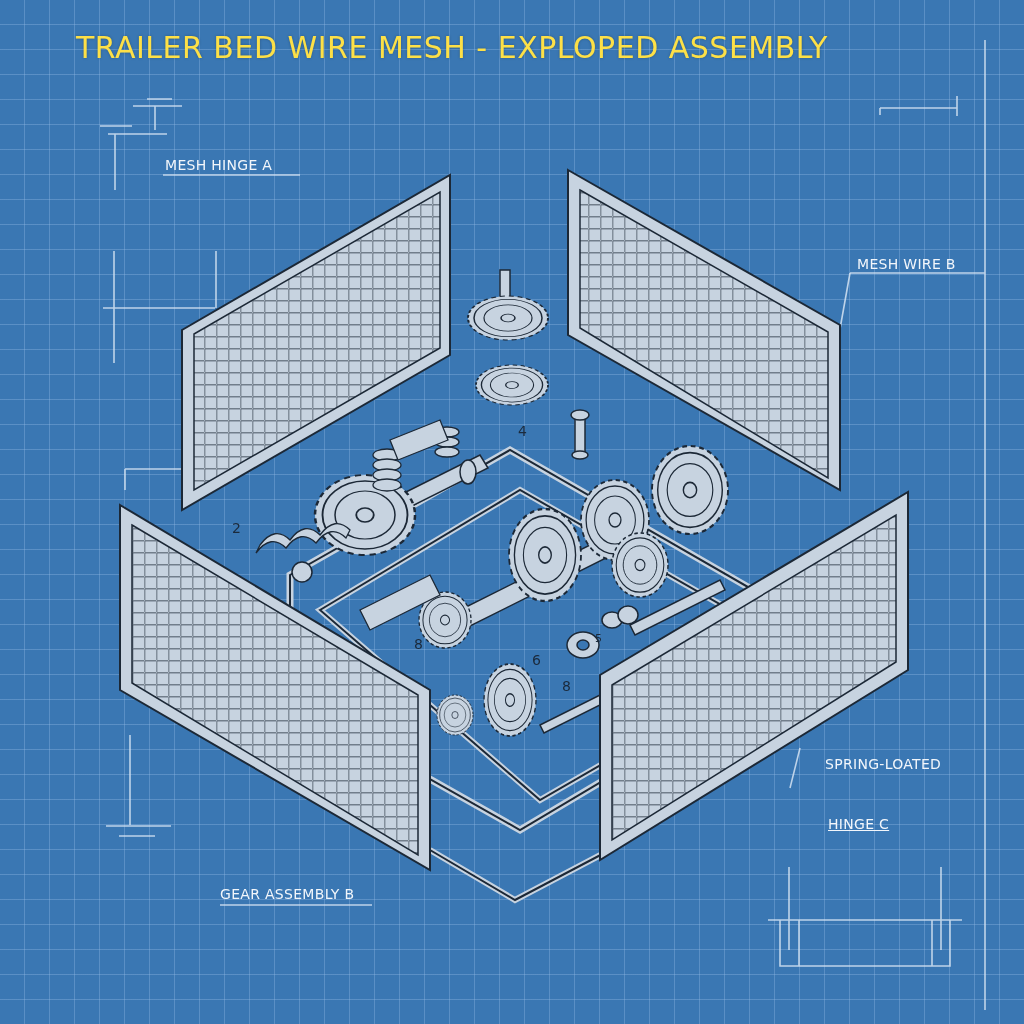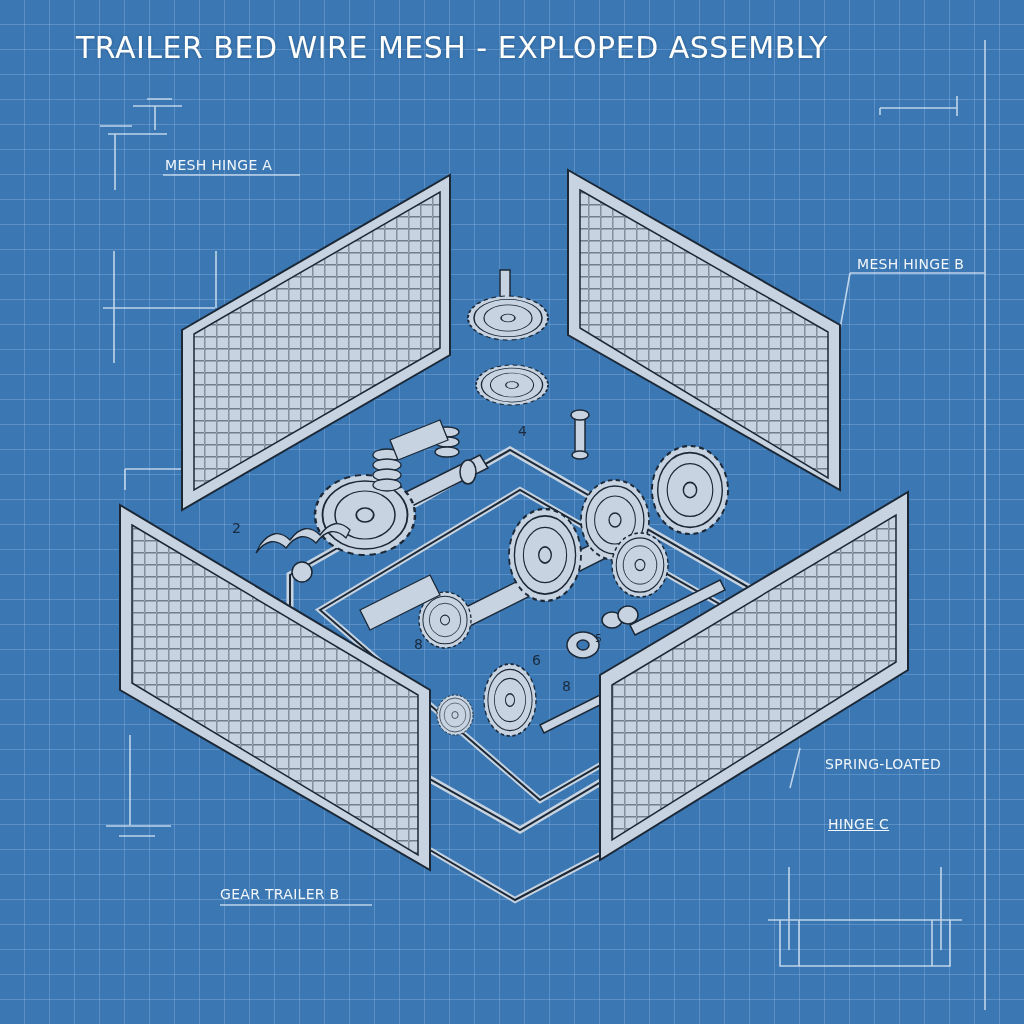--- a/index.html
+++ b/index.html
@@ -9,21 +9,21 @@
     background-image:
       linear-gradient(rgba(150,190,230,0.35) 1px, transparent 1px),
       linear-gradient(90deg, rgba(150,190,230,0.35) 1px, transparent 1px);
     background-size: 25px 25px;
     background-position: -1px 24px;
     position: relative;
     font-family: "DejaVu Sans", sans-serif;
   }
   .title {
     position: absolute; left: 76px; top: 30px;
-    color: #ffffff; font-size: 30px; letter-spacing: 0.5px;
+    color: #fde047; font-size: 30px; letter-spacing: 0.5px;
     white-space: nowrap;
     text-shadow: 0 0 3px rgba(0,0,0,0.25);
   }
   .label {
     position: absolute; color: #f2f6fb; font-size: 14px; white-space: nowrap;
     letter-spacing: 0.3px;
   }
   .num {
     position: absolute; color: #1b2a3c; font-size: 14px;
   }
@@ -134,23 +134,23 @@
     <polygon points="132,525 418,695 418,855 132,683" fill="url(#mesh)" stroke="#1c2836" stroke-width="1.5"></polygon>
   </g>
 
   <g>
     <polygon points="600,675 908,492 908,670 600,860" fill="#c7d3e0" stroke="#1c2836" stroke-width="2"></polygon>
     <polygon points="612,685 896,515 896,662 612,840" fill="url(#mesh)" stroke="#1c2836" stroke-width="1.5"></polygon>
   </g>
 </svg>
 
 <div class="label" style="left:165px; top:157px;">MESH HINGE A</div>
-<div class="label" style="left:857px; top:256px;">MESH HINGE B</div>
+<div class="label" style="left:857px; top:256px;">MESH WIRE B</div>
 <div class="label" style="left:825px; top:756px;">SPRING-LOATED</div>
 <div class="label" style="left:828px; top:816px;text-decoration:underline;">HINGE  C</div>
-<div class="label" style="left:220px; top:886px;">GEAR TRAILER  B</div>
+<div class="label" style="left:220px; top:886px;">GEAR ASSEMBLY  B</div>
 
 <div class="num" style="left:232px; top:520px;">2</div>
 <div class="num" style="left:518px; top:423px;">4</div>
 <div class="num" style="left:414px; top:636px;">8</div>
 <div class="num" style="left:532px; top:652px;">6</div>
 <div class="num" style="left:562px; top:678px;">8</div>
 <div class="num" style="left:595px; top:632px; font-size:11px;">5</div>
 
 </body></html>

